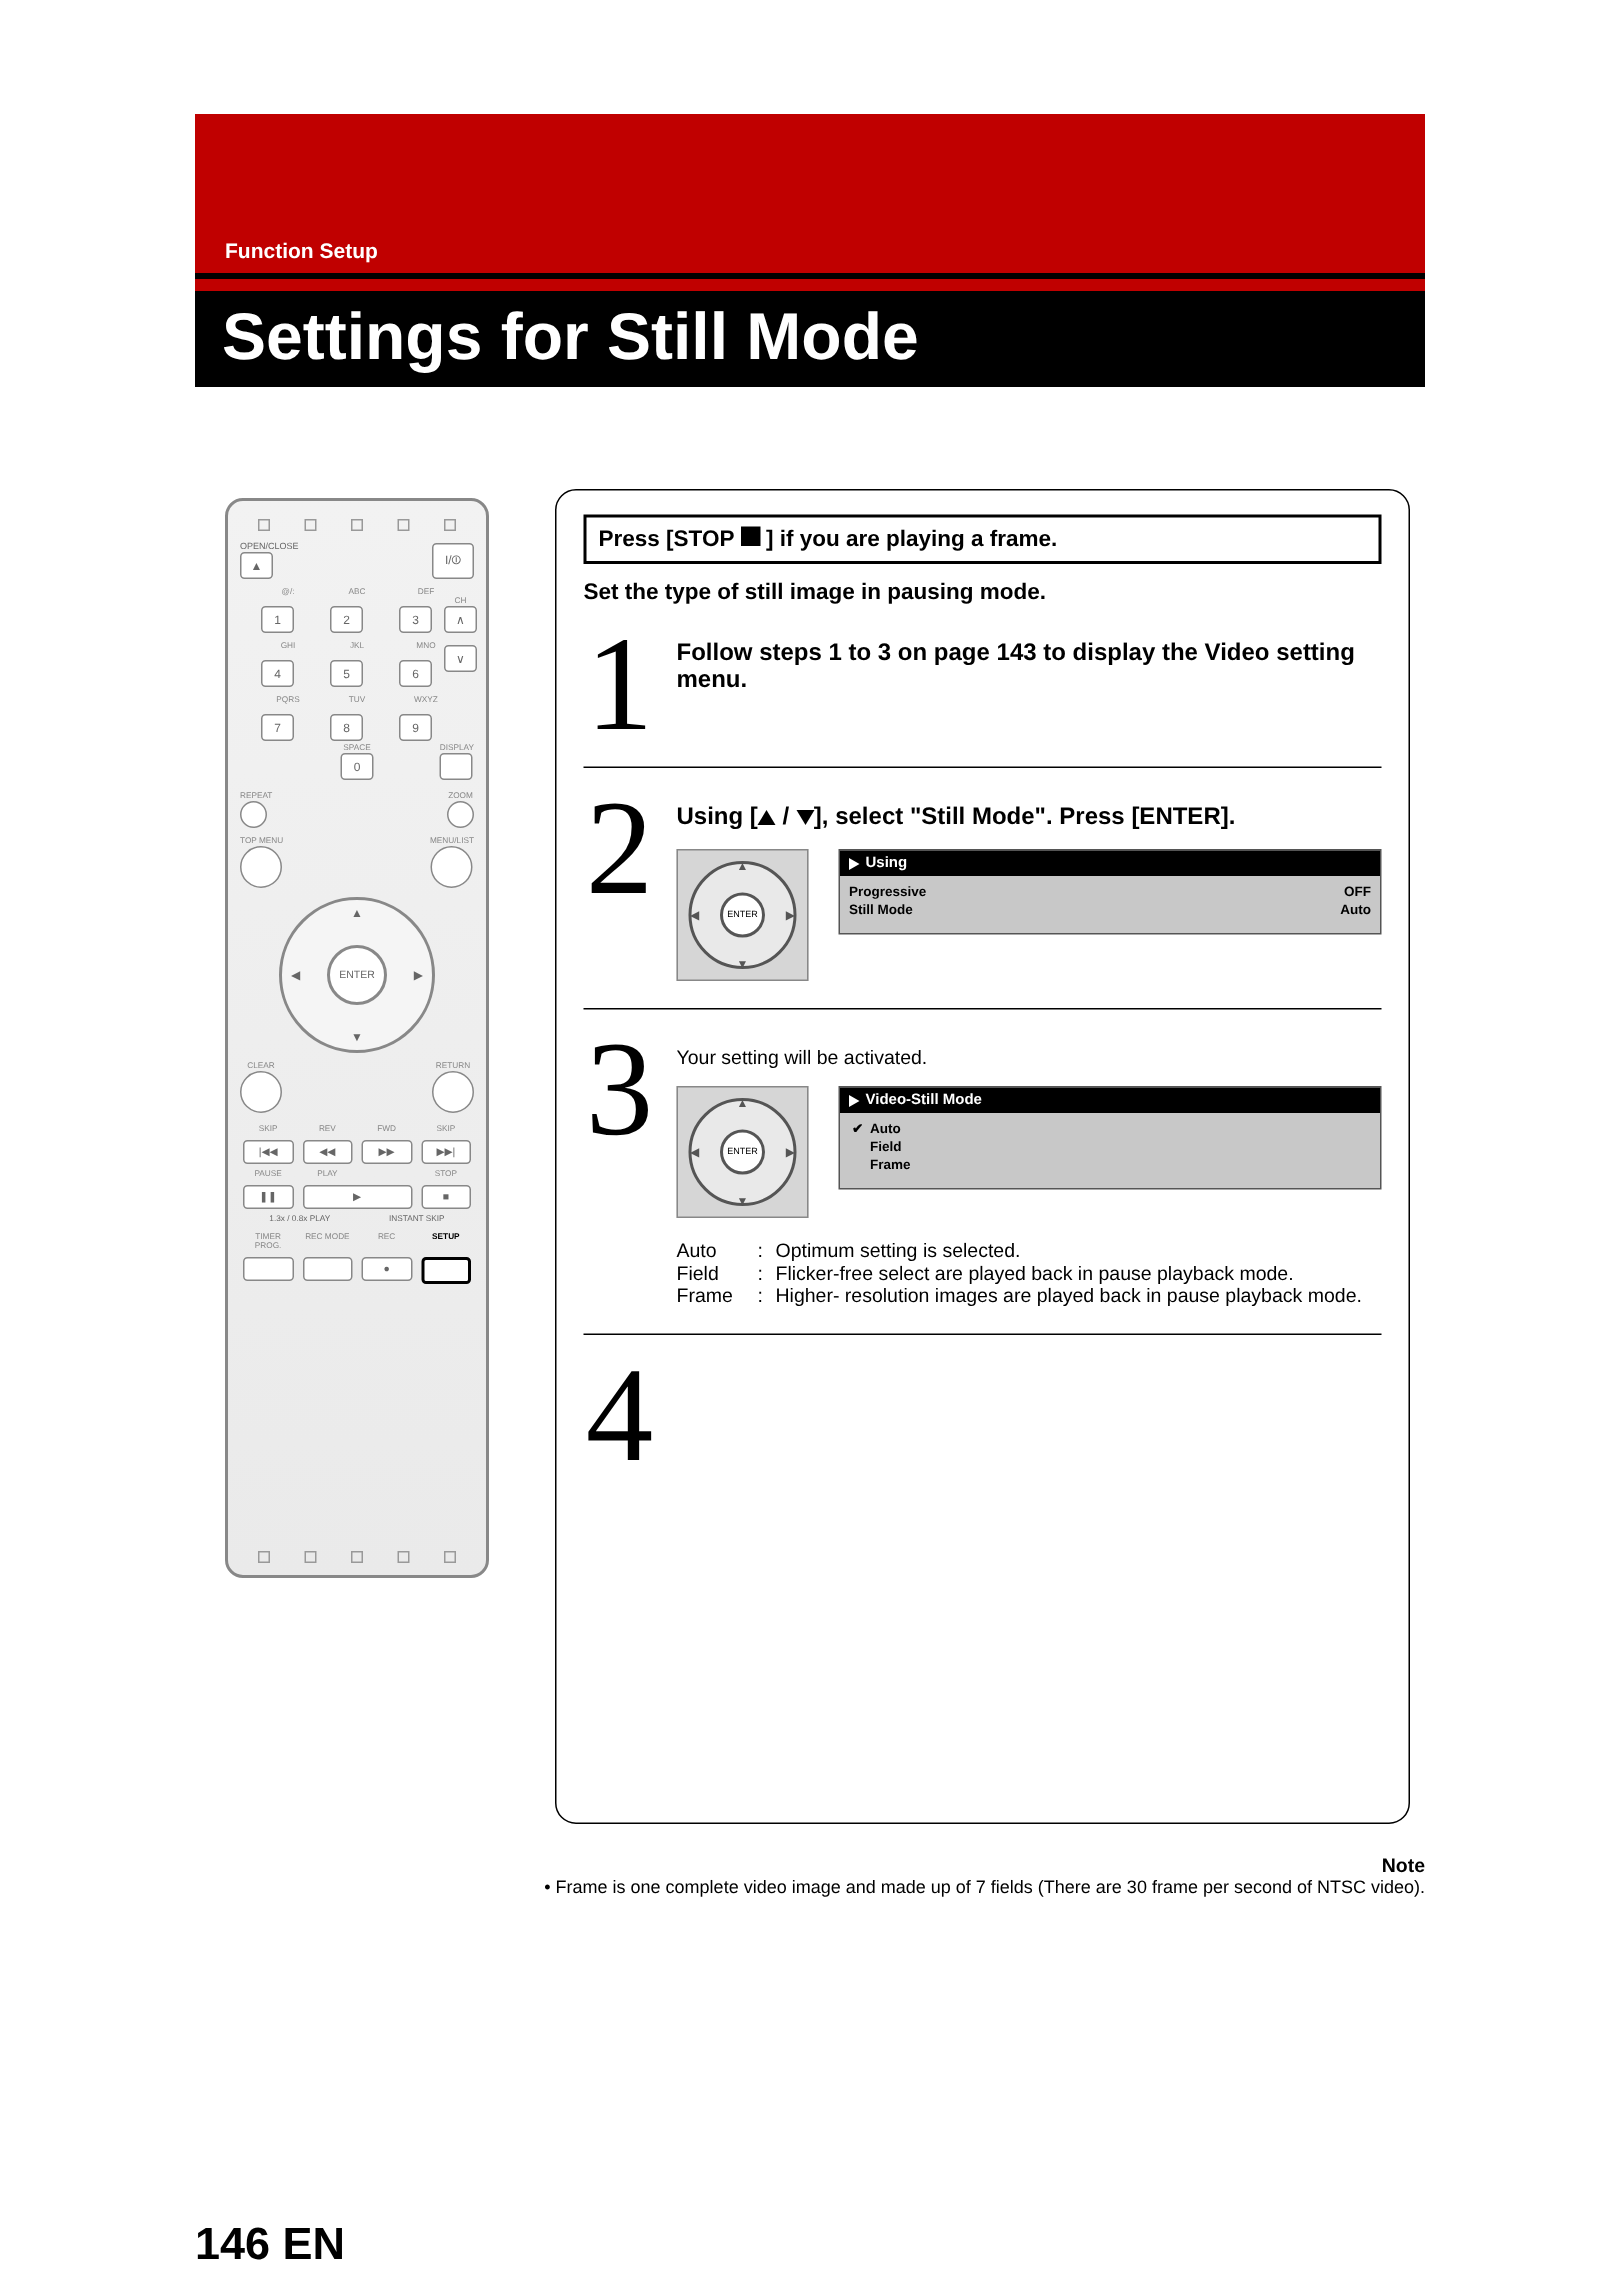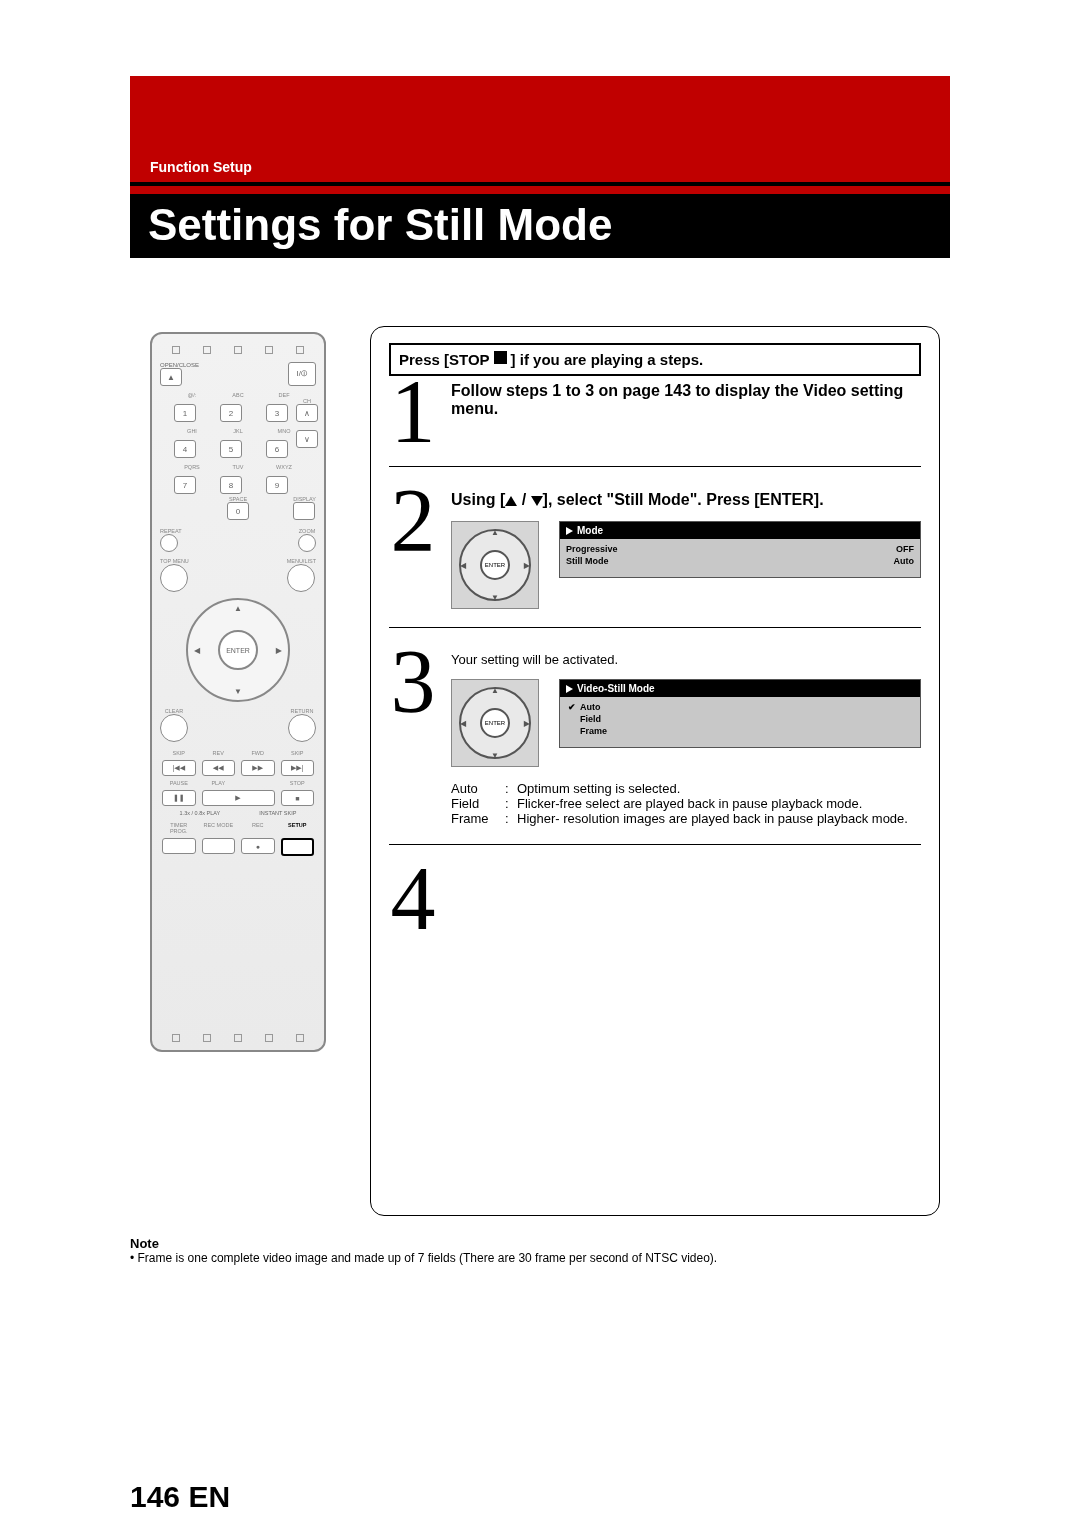--- a/index.html
+++ b/index.html
@@ -33,21 +33,21 @@
   .checkmark { position:absolute; left:2px; top:1px; font-size:9px; }
   .play-tri { display:inline-block; width:0;height:0;border-top:4px solid transparent;border-bottom:4px solid transparent;border-left:7px solid #fff;}
   .defs { font-size:13px; margin-top:14px; }
   .defs-row { display:flex; }
   .defs-row .k { width:54px; }
   .defs-row .c { width:12px; }
   .defs-row .v { flex:1; }
   .setup-btn-box { margin-top:20px; margin-left:62px; width:46px; text-align:center; }
   .setup-btn-label { font-size:7px; font-weight:bold; background:#000; color:#fff; padding:1px 2px; display:inline-block;}
   .setup-btn { width:26px; height:26px; border:2px solid #000; border-radius:4px; margin:2px auto 0 auto; background:#fff;}
-  .note-area { position:absolute; left:130px; top:1200px; width:820px; font-size:12px; }
+  .note-area { position:absolute; left:130px; top:1200px; width:820px; font-size:12px;text-align:right; }
   .note-h { font-weight:bold; font-size:13px; }
   .pagefoot { position:absolute; left:130px; bottom:50px; font-size:30px; font-weight:bold; }
 
   
   .remote { position:absolute; left:150px; top:296px; width:176px; height:720px; border:2px solid #888; border-radius:12px; background:linear-gradient(#f2f2f2,#eaeaea); box-sizing:border-box; padding:8px; font-size:7px; color:#666; }
   .remote .dots { display:flex; justify-content:space-around; margin:4px 0 8px 0; }
   .remote .dots span{ width:6px;height:6px;border:1px solid #999; }
   .remote .row { display:flex; justify-content:space-between; align-items:center; margin:2px 0; }
   .remote .btn-sq { width:20px; height:16px; border:1px solid #888; border-radius:3px; display:flex; align-items:center; justify-content:center; font-size:8px; background:#fff;}
   .remote .btn-sq.lg { width:26px; height:22px; }
@@ -201,22 +201,23 @@
         <span></span>
         <span></span>
         <span></span>
       </div>
   </div>
 
   <div class="content-box">
     <div class="stop-box">
       <span>Press [STOP </span>
       <span class="stop-square"></span>
-      <span>] if you are playing a steps.</span>
-    </div>
+      <span>] if you are playing a frame.</span>
+    </div>
+    <div class="subline">Set the type of still image in pausing mode.</div>
 
     <div class="step">
       <div class="bignum">1</div>
       <div class="step-body">
         <div class="step-title">Follow steps 1 to 3 on page 143 to display the Video setting menu.</div>
       </div>
     </div>
     <hr class="step-hr">
 
     <div class="step">
@@ -230,21 +231,21 @@
             <div class="dpad-ring"></div>
             <div class="dpad-center">ENTER</div>
             <div class="dpad-arrow" style="left:50%;top:6px;transform:translateX(-50%);">▲</div>
             <div class="dpad-arrow" style="left:50%;bottom:6px;transform:translateX(-50%);">▼</div>
             <div class="dpad-arrow" style="top:50%;left:8px;transform:translateY(-50%);">◀</div>
             <div class="dpad-arrow" style="top:50%;right:8px;transform:translateY(-50%);">▶</div>
           </div>
           <div class="menu-box">
             <div class="menu-head">
                 <span class="play-tri"></span>
-                <span>Mode</span>
+                <span>Using</span>
               </div>
             <div class="menu-body">
               <div class="menu-row">
                   <span>Progressive</span>
                   <span>OFF</span>
                 </div>
               <div class="menu-row">
                   <span>Still Mode</span>
                   <span>Auto</span>
                 </div>

